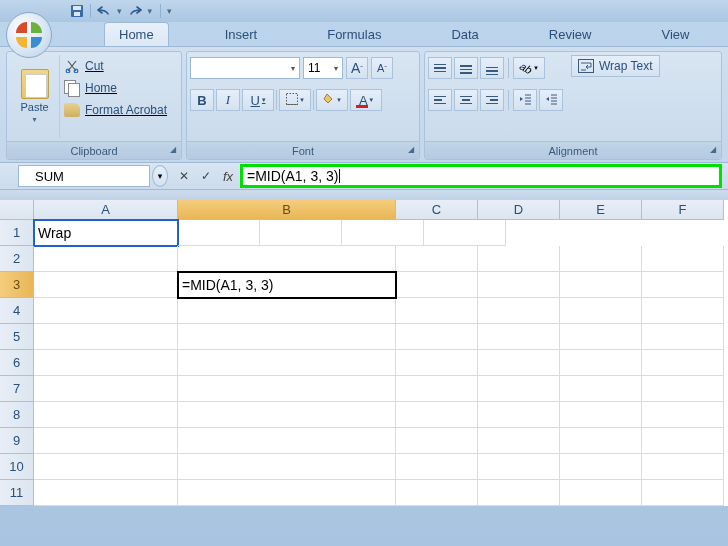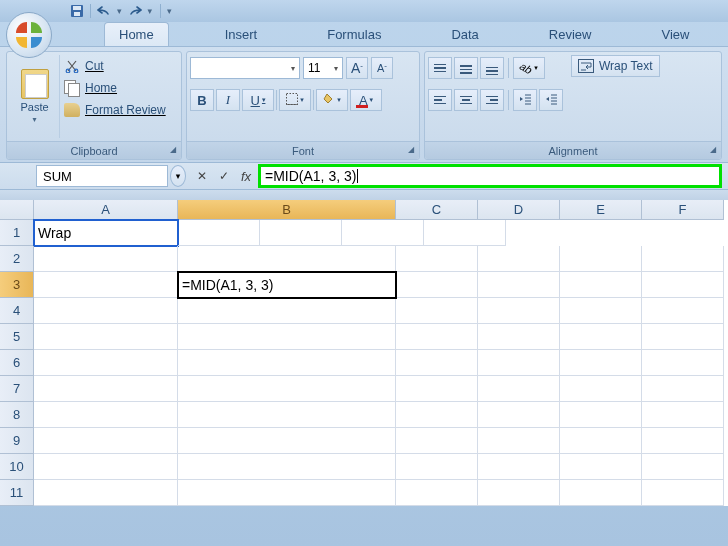--- a/index.html
+++ b/index.html
@@ -73,21 +73,21 @@
 .align-btn { width: 24px; height: 22px; border: 1px solid #aac2db; display: flex; align-items: center; justify-content: center; background: linear-gradient(#e6eefb, #d4e2f0); }
 .align-lines { display: flex; flex-direction: column; gap: 2px; }
 .align-lines span { display: block; height: 1.5px; background: #3a5a7c; }
 .wrap-merge { display: flex; flex-direction: column; margin-left: 8px; gap: 2px; }
 .wm-btn { display: flex; align-items: center; gap: 5px; font-size: 12px; color: #2a5079; height: 22px; padding: 0 6px; border: 1px solid #aac2db; background: linear-gradient(#e6eefb, #d4e2f0); }
 .wm-icon { width: 16px; height: 14px; border: 1px solid #3a5a7c; position: relative; }
 .align-left-section { display: flex; flex-direction: column; gap: 6px; }
 
 
 .namebox-row { height: 28px; display: flex; align-items: center; background: linear-gradient(#d8e5f2, #ccdced); border-top: 1px solid #9db9d6; border-bottom: 1px solid #9db9d6; }
-.namebox { width: 132px; height: 22px; background: #fff; border: 1px solid #9db9d6; margin-left: 36px; display: flex; align-items: center; padding: 0 6px; font-size: 13px; justify-content: space-between; }
+.namebox { width: 132px; height: 22px; background: #fff; border: 1px solid #9db9d6; margin-left: 18px; display: flex; align-items: center; padding: 0 16px; font-size: 13px; justify-content: space-between; }
 .namebox-dd { width: 16px; height: 22px; border: 1px solid #9db9d6; background: linear-gradient(#e6eefb, #d4e2f0); display: flex; align-items: center; justify-content: center; font-size: 9px; margin-left: 2px; border-radius: 50%; }
 .fb-btns { display: flex; gap: 2px; margin-left: 6px; }
 .fb-btn { width: 20px; height: 20px; display: flex; align-items: center; justify-content: center; font-size: 12px; color: #444; }
 .fx-btn { font-style: italic; font-family: Georgia, serif; font-size: 13px; }
 .formula-input-wrap { flex: 1; height: 24px; background: #00e000; padding: 3px; margin-left: 2px; margin-right: 6px; }
 .formula-input { width: 100%; height: 100%; background: #fff; border: none; padding: 0 4px; font-size: 14px; display: flex; align-items: center; }
 
 .hdr-spacer { height: 10px; background: linear-gradient(#ccdced, #c0d2e6); }
 
 
@@ -172,21 +172,21 @@
           <span>Cut</span>
         </div>
         <div class="clip-item">
           <span class="clip-icon copy-icon"></span>
           <span>Home</span>
         </div>
         <div class="clip-item">
           <span class="clip-icon">
               <div class="fp-icon"></div>
             </span>
-          <span>Format Review</span>
+          <span>Format Acrobat</span>
         </div>
       </div>
     </div>
     <div class="ribbon-group-label">
       <span>Clipboard</span>
       <span class="group-launcher">◢</span>
     </div>
   </div>
 
   <div class="ribbon-group font-group">

